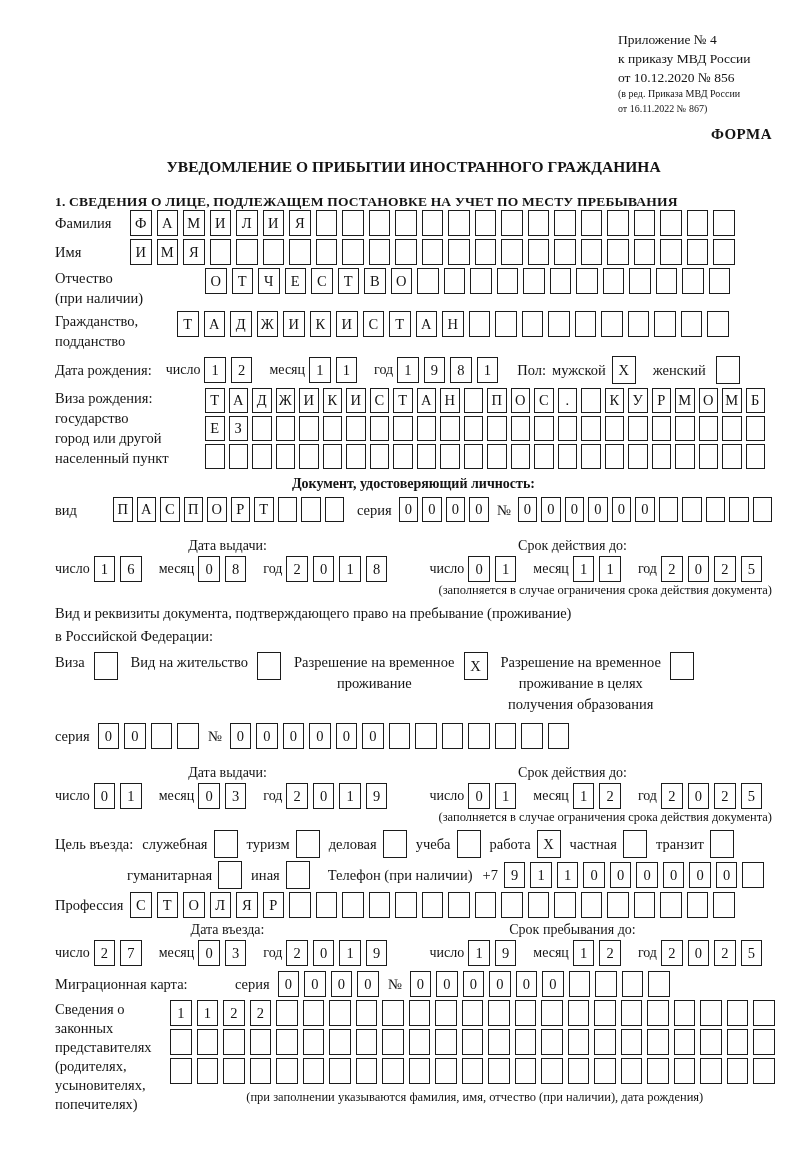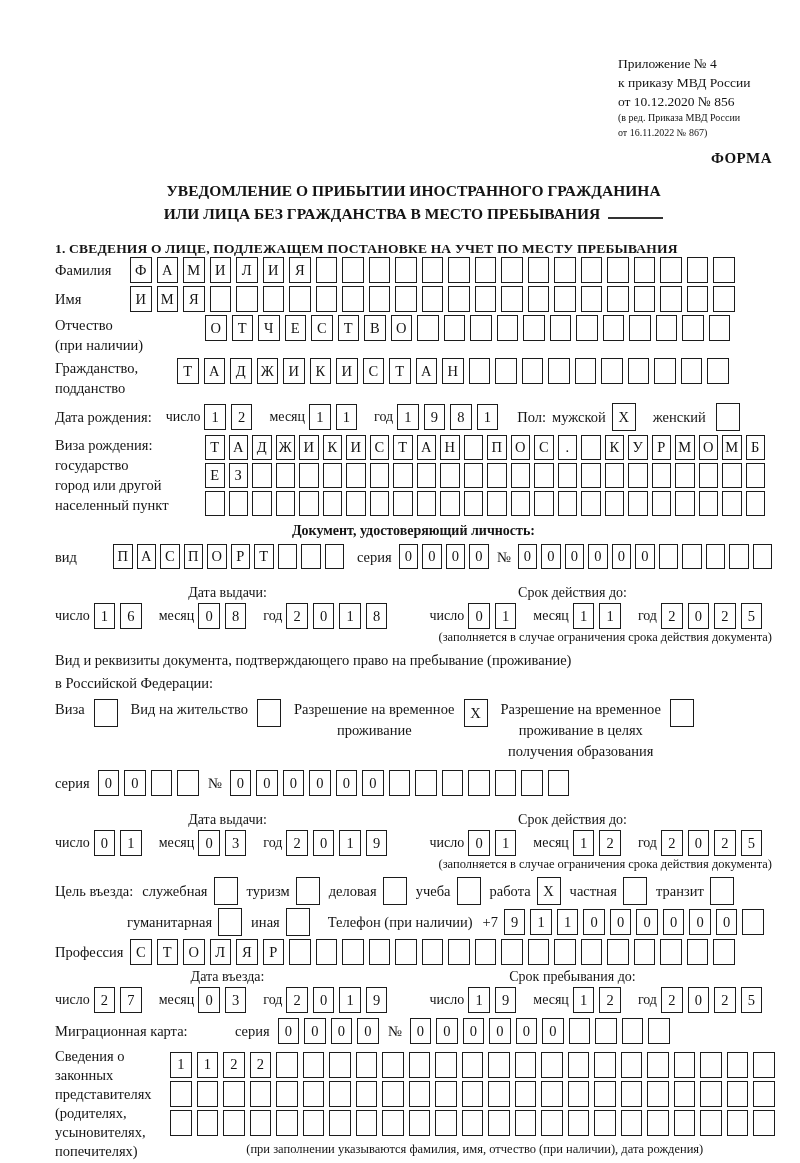--- a/index.html
+++ b/index.html
@@ -4,21 +4,21 @@
 <style>
   html,body { margin:0; padding:0; }
   body {
     width:800px; height:1163px; background:#ffffff; color:#141414;
     font-family:"Liberation Serif","DejaVu Serif",serif;
     overflow:hidden;
   }
   .page { padding:30px 28px 0 55px; }
 
   
-  .annex { margin-left:563px; font-size:13.5px; line-height:1.42;margin-top:24px; }
+  .annex { margin-left:563px; font-size:13.5px; line-height:1.42; }
   .annex .small { font-size:10px; }
   .forma { text-align:right; font-weight:bold; font-size:15px; margin-top:10px; letter-spacing:.5px; }
 
   .title { text-align:center; font-weight:bold; font-size:15.5px; line-height:1.5; margin-top:12px; }
   .title-underline { display:inline-block; width:55px; border-bottom:2px solid #333; margin-left:8px; vertical-align:baseline; }
   .section-title { font-weight:bold; font-size:13.5px; margin-top:16px; margin-bottom:0; letter-spacing:.2px; }
 
   .row { display:flex; align-items:center; margin-bottom:3px; white-space:nowrap; }
   .row.top { align-items:flex-start; }
   .flabel { font-size:14.5px; flex:0 0 auto; line-height:20px; }
@@ -77,21 +77,20 @@
     <div>к приказу МВД России</div>
     <div>от 10.12.2020 № 856</div>
     <div class="small">(в ред. Приказа МВД России</div>
     <div class="small">от 16.11.2022 № 867)</div>
   </div>
 
   <div class="forma">ФОРМА</div>
 
   <div class="title">
     <div>УВЕДОМЛЕНИЕ О ПРИБЫТИИ ИНОСТРАННОГО ГРАЖДАНИНА</div>
-    <div><span>ИЛИ ЛИЦА БЕЗ ГРАЖДАНСТВА В МЕСТО ПРЕБЫВАНИЯ</span><span class="title-underline"></span></div>
   </div>
 
   <div class="section-title">1. СВЕДЕНИЯ О ЛИЦЕ, ПОДЛЕЖАЩЕМ ПОСТАНОВКЕ НА УЧЕТ ПО МЕСТУ ПРЕБЫВАНИЯ</div>
 
   <div class="row">
     <div class="flabel w75">Фамилия</div>
     <div class="cells">
         <div class="cell">Ф</div>
         <div class="cell">А</div>
         <div class="cell">М</div>
@@ -664,21 +663,21 @@
         <div class="cell">0</div>
         <div class="cell">0</div>
         <div class="cell">0</div>
         <div class="cell"></div>
         <div class="cell"></div>
         <div class="cell"></div>
         <div class="cell"></div>
       </div>
   </div>
 
-  <div class="row top" style="margin-top:0;align-items:center;">
+  <div class="row top" style="margin-top:0;">
     <div class="flabel w115" style="line-height:19px;">
       <div>Сведения о</div>
       <div>законных</div>
       <div>представителях</div>
       <div>(родителях,</div>
       <div>усыновителях,</div>
       <div>попечителях)</div>
     </div>
     <div class="stack">
       <div class="cells">

